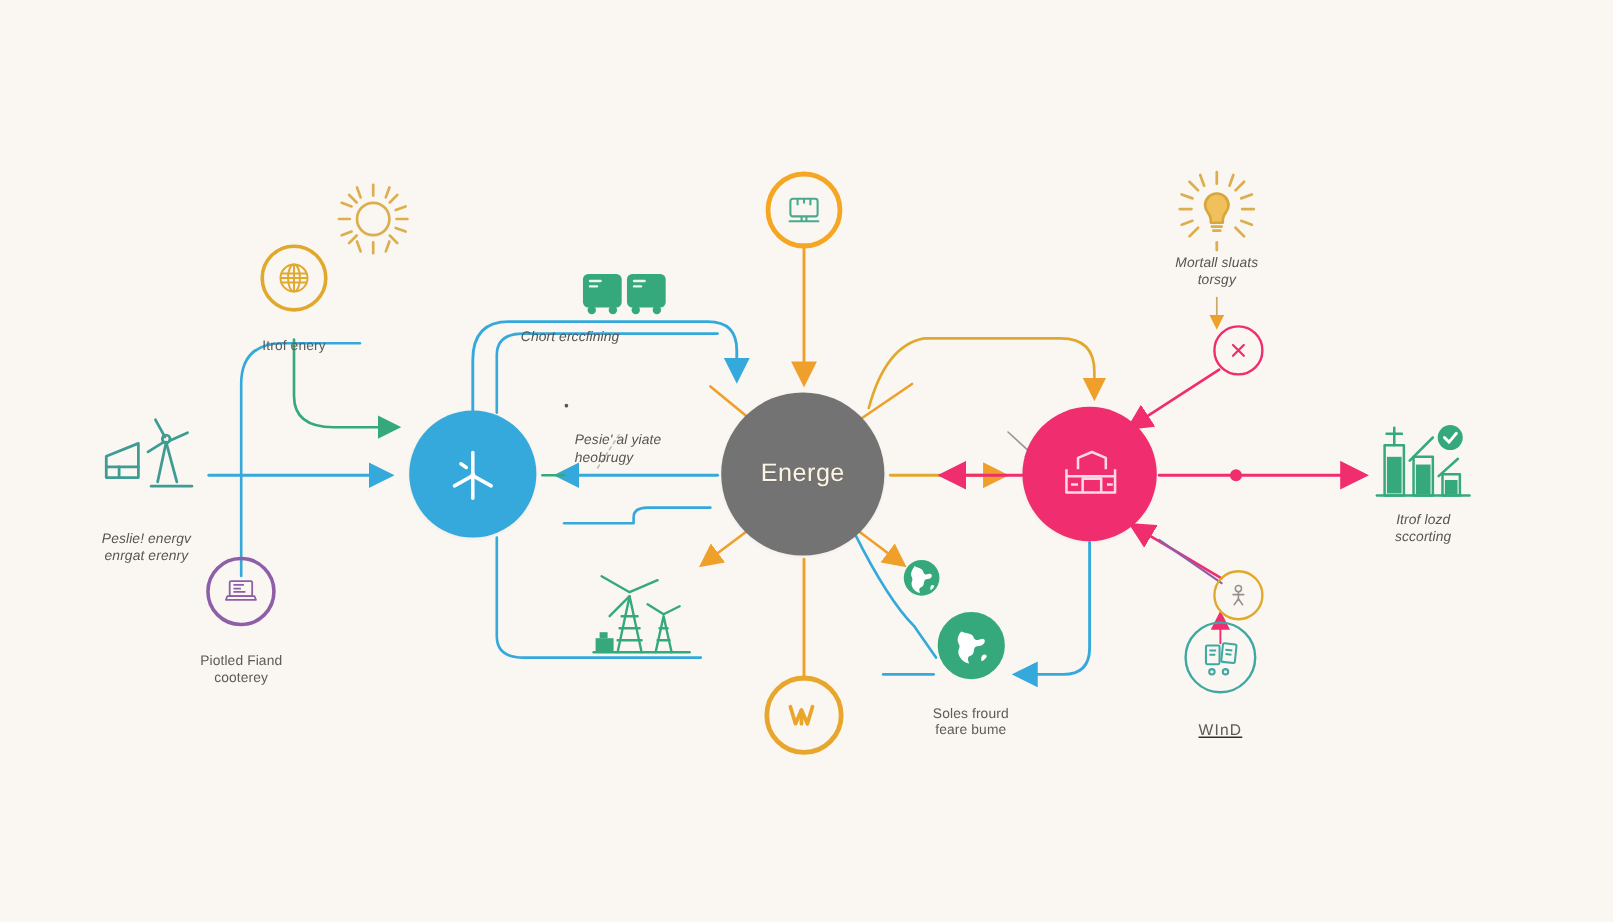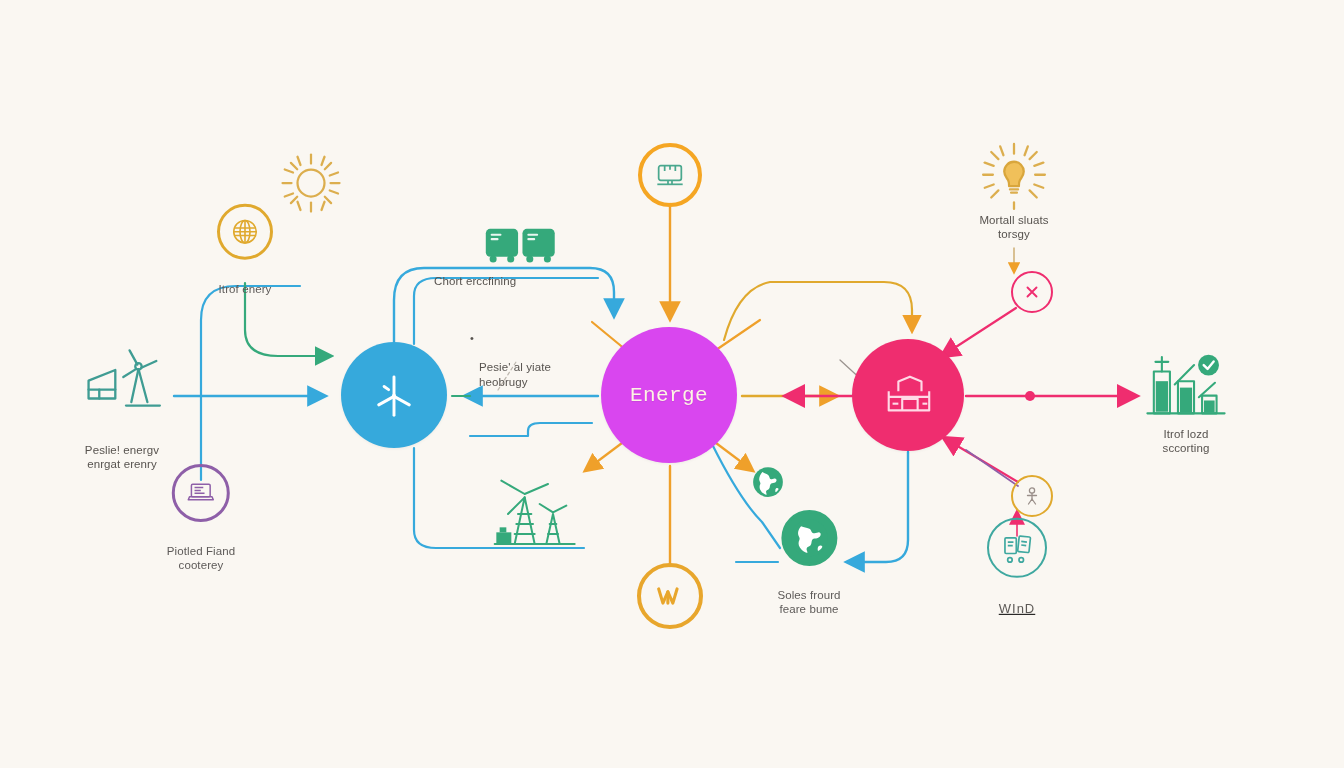--- a/index.html
+++ b/index.html
@@ -22,21 +22,21 @@
   .ring{border-radius:50%;display:flex;align-items:center;justify-content:center;background:transparent;}
   .cap{
     margin-top:23px;text-align:center;line-height:1.18;
     font-size:11.5px;color:#5d5a58;white-space:pre-line;
     letter-spacing:.1px;
   }
   .cap.wind{font-size:13px;color:#5c5956;letter-spacing:1px;}
   .floatlabel{
     position:absolute;transform:translate(-50%,-50%);
     text-align:left;line-height:1.25;font-size:11.5px;color:#57534f;
-    white-space:pre-line;letter-spacing:.1px;
+    white-space:pre-line;letter-spacing:.1px;font-style:italic;
   }
   .floatlabel.ctr{text-align:center;}
   .bulletrow{display:flex;gap:5px;align-items:flex-start;}
   .bullet{font-size:11px;line-height:1.25;color:#57534f;}
   .plainicon{position:absolute;transform:translate(-50%,-50%);}
 </style>
 </head>
 <body style="background: rgb(250, 247, 242);">
 
 <div id="stage">
@@ -124,21 +124,21 @@
         <path d="M12 12 L12 4"></path>
         <path d="M12 12.6 L5.2 16.4"></path>
         <path d="M12 12.6 L18.8 16.4"></path>
         <path d="M7.6 8.2 L9.6 9.6"></path>
         <circle cx="12" cy="12.3" r="0.9" fill="#ffffff" stroke="none"></circle>
       </svg>
     </div>
   </div>
 
   <div class="node" style="left:669px;top:395px;">
-    <div class="disc hub" style="width:136px;height:136px;background:#d946ef;font-family:Liberation Mono, monospace;">
+    <div class="disc hub" style="width:136px;height:136px;background:#737373;">
       <span class="hub-label">Energe</span>
     </div>
   </div>
 
   <div class="node" style="left:908px;top:395px;">
     <div class="disc hub" style="width:112px;height:112px;background:#ef2d6f;">
       <svg width="54" height="48" viewBox="0 0 28 22" fill="none" stroke="#ffd9e6" stroke-width="1.1" stroke-linejoin="round">
         <path d="M4 9 L4 19 L25 19 L25 9"></path>
         <path d="M9 9 L9 4 L15 1.5 L21 4 L21 9"></path>
         <path d="M11 19 L11 13 L19 13 L19 19"></path>

